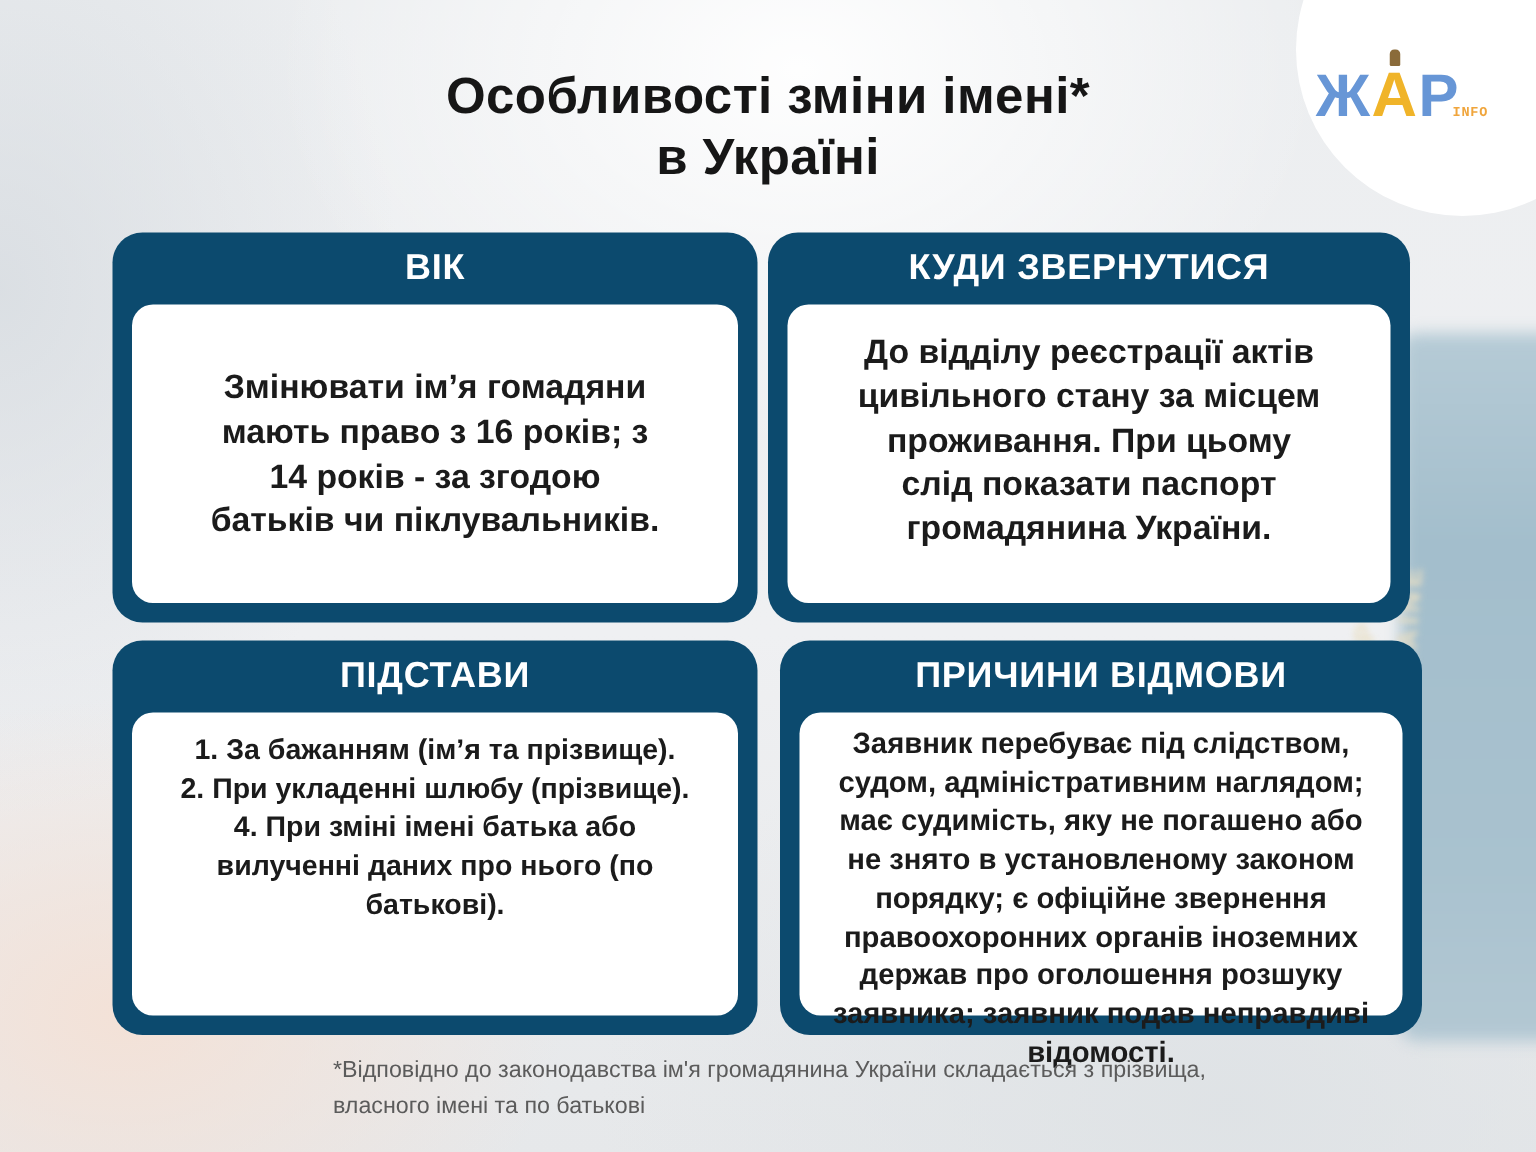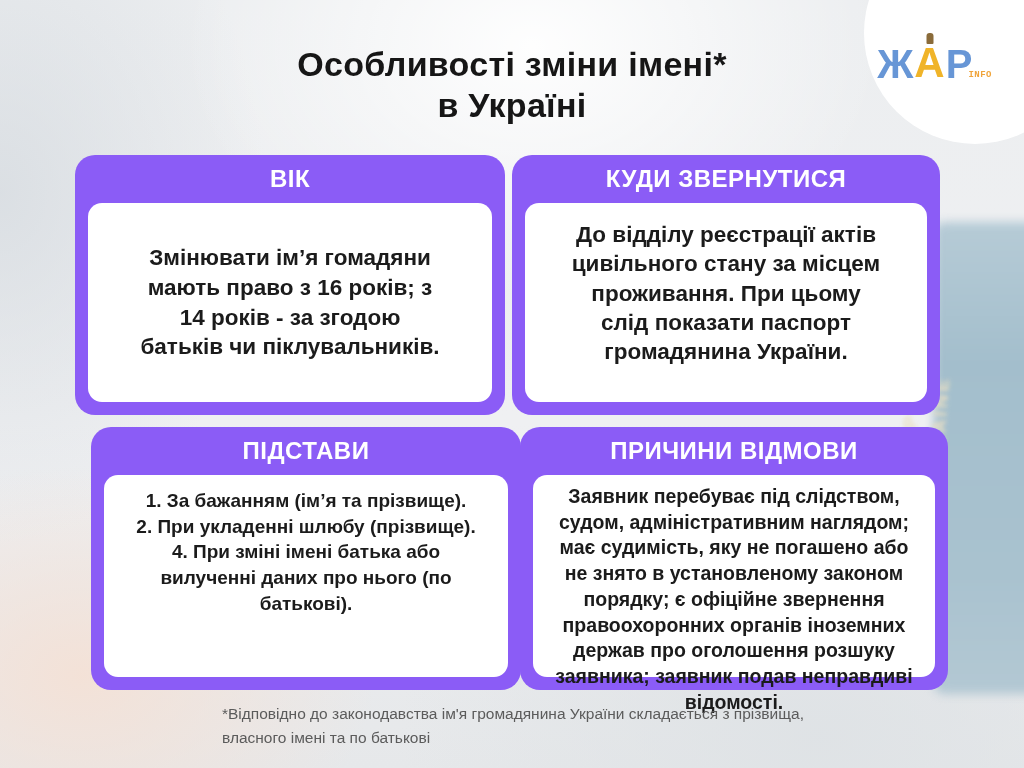--- a/index.html
+++ b/index.html
@@ -46,34 +46,34 @@
     width:7px; height:11px; background:#8a6b3a; border-radius:3px 3px 1px 1px;
   }
   .logo .l-info { color:#f0a53c; font-size:9px; font-weight:bold; margin-left:-4px; margin-bottom:4px; letter-spacing:.5px;font-family:Liberation Mono, monospace; }
   
   .title {
     position:absolute; top:44px; left:112px; width:800px;
     text-align:center; color:#161616;
     font-size:34px; font-weight:600; line-height:1.2; letter-spacing:.3px;
   }
   
-  .card { position:absolute; background:#8b5cf6; border-radius:20px; }
+  .card { position:absolute; background:#0c4a6e; border-radius:20px; }
   .card-header {
     height:48px; display:flex; align-items:center; justify-content:center;
     color:#ffffff; font-weight:800; font-size:24px; letter-spacing:.5px;
   }
   .card-inner {
     position:absolute; left:13px; right:13px; top:48px; bottom:13px;
     background:#ffffff; border-radius:14px;
     display:flex; flex-direction:column; align-items:center;
     color:#1b1b1b; font-weight:bold; text-align:center;
   }
   #card-vik        { left:75px;  top:155px; width:430px; height:260px; }
   #card-kudy       { left:512px; top:155px; width:428px; height:260px; }
-  #card-pidstavy   { left:91px;  top:427px; width:430px; height:263px; }
+  #card-pidstavy   { left:75px;  top:427px; width:430px; height:263px; }
   #card-prychyny   { left:520px; top:427px; width:428px; height:263px; }
 
   #card-vik .card-inner      { justify-content:center; padding:10px 52px; font-size:22.5px; line-height:1.33;align-items:center; }
   #card-kudy .card-inner     { justify-content:flex-start; padding:17px 40px; font-size:22.5px; line-height:1.3; }
   #card-pidstavy .card-inner { justify-content:flex-start; padding:13px 26px; font-size:19px;  line-height:1.35; }
   #card-prychyny .card-inner { justify-content:flex-start; padding:9px 16px;  font-size:19.5px; line-height:1.32; }
   .card-items div { width:100%; }
   
   .footnote {
     position:absolute; left:222px; top:702px; width:640px;

